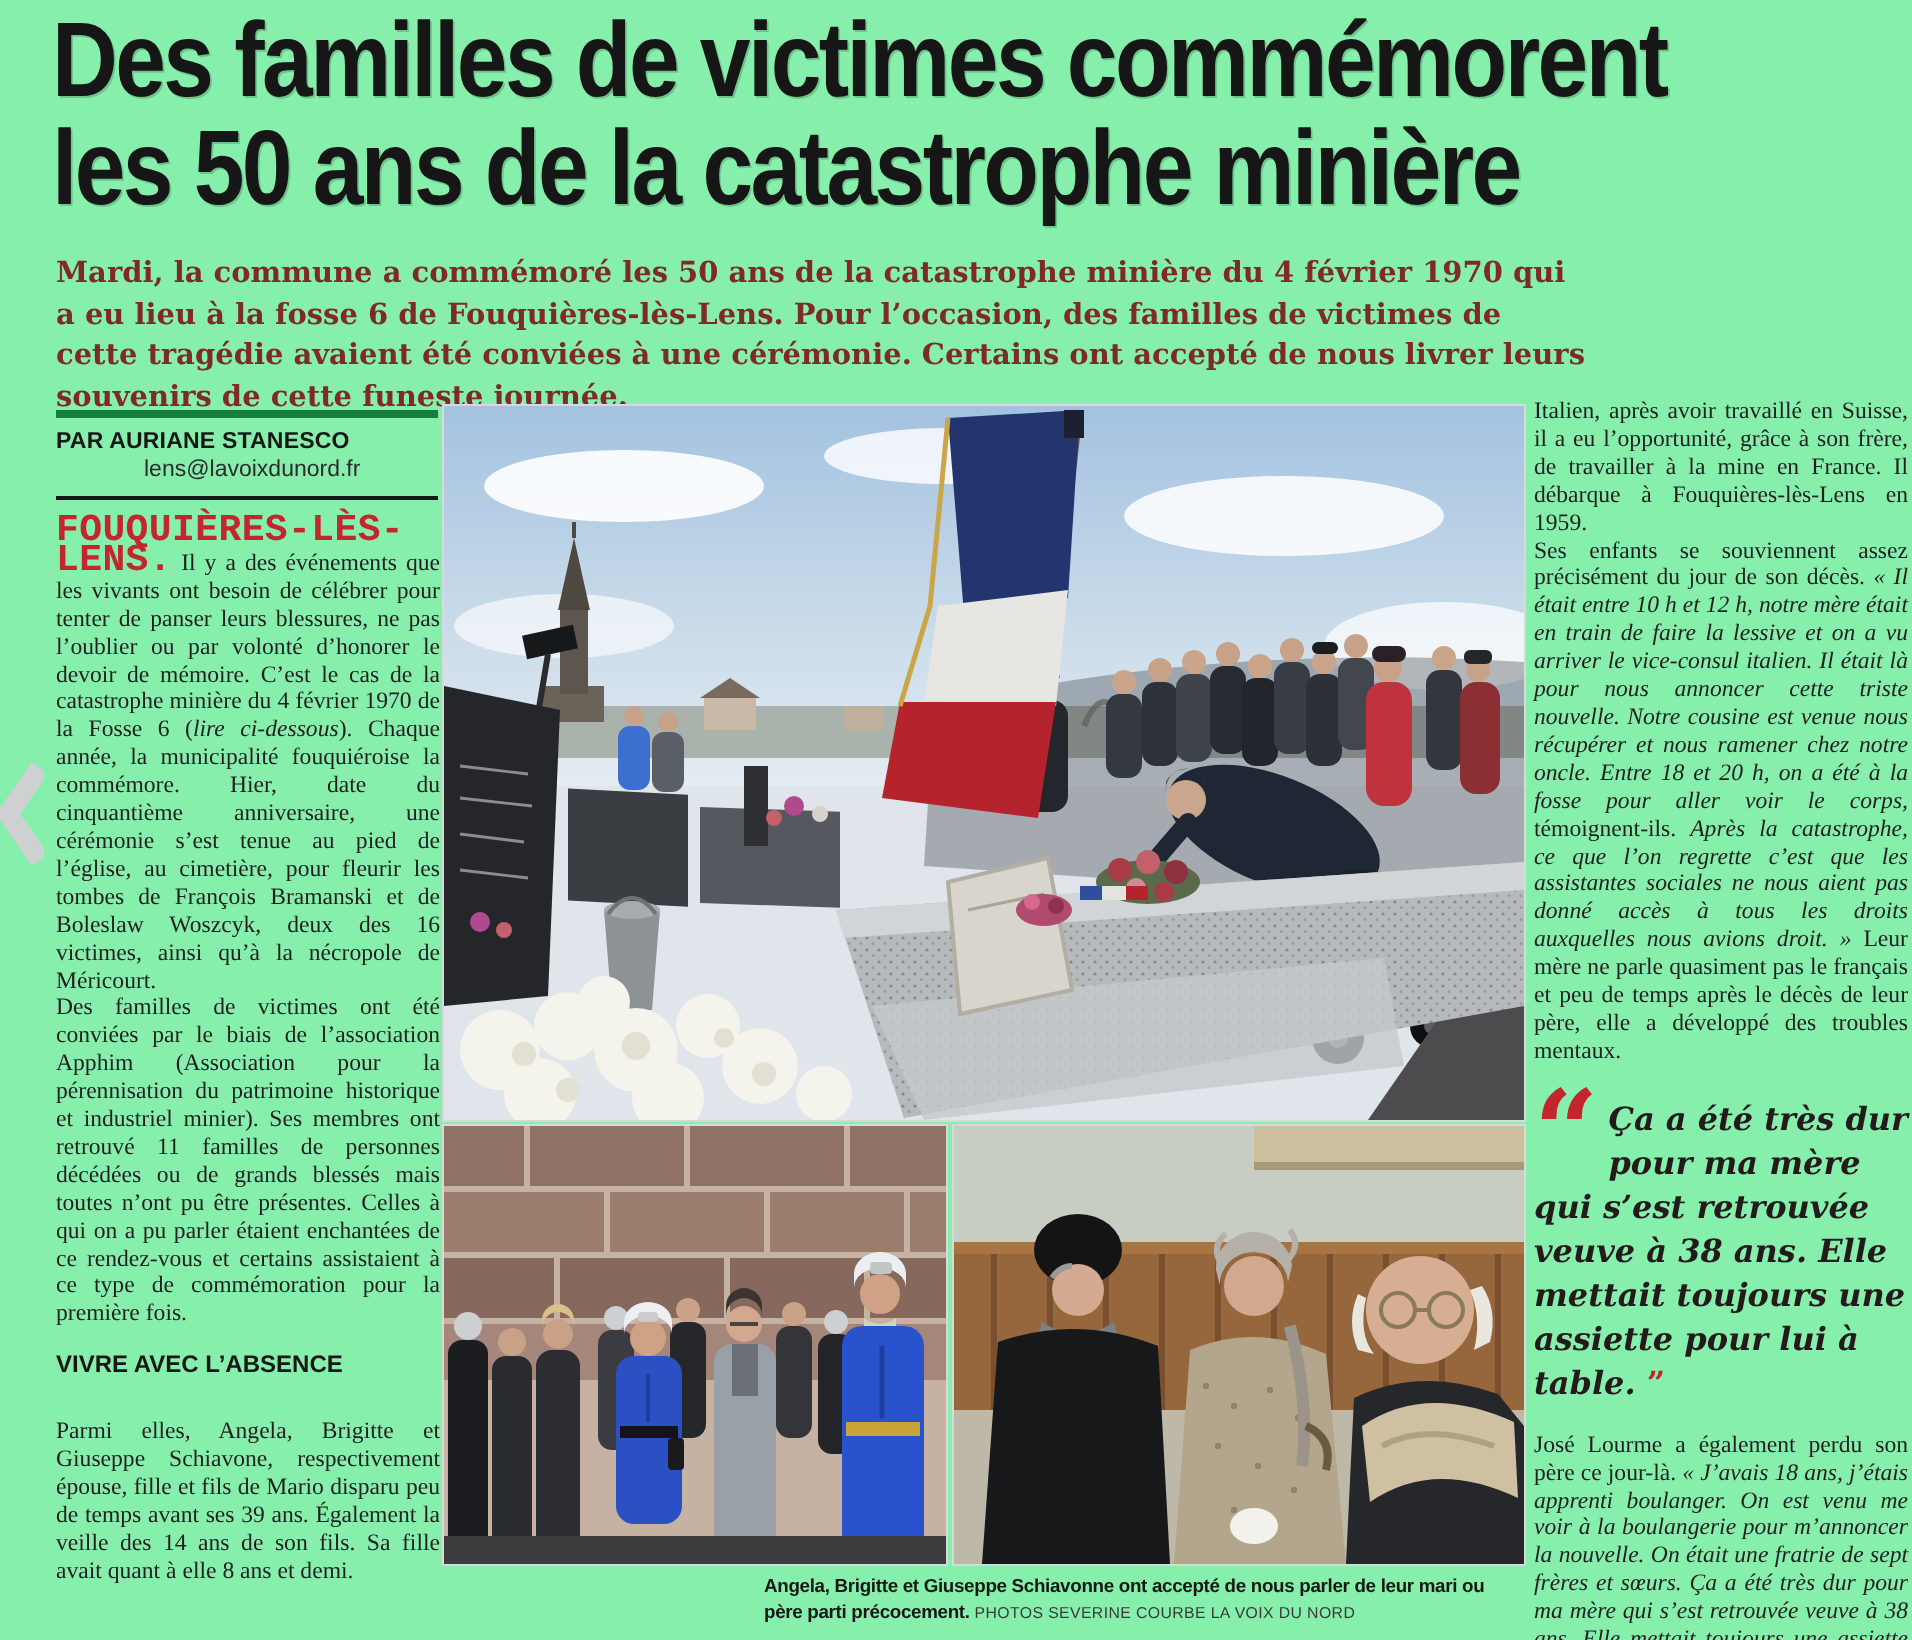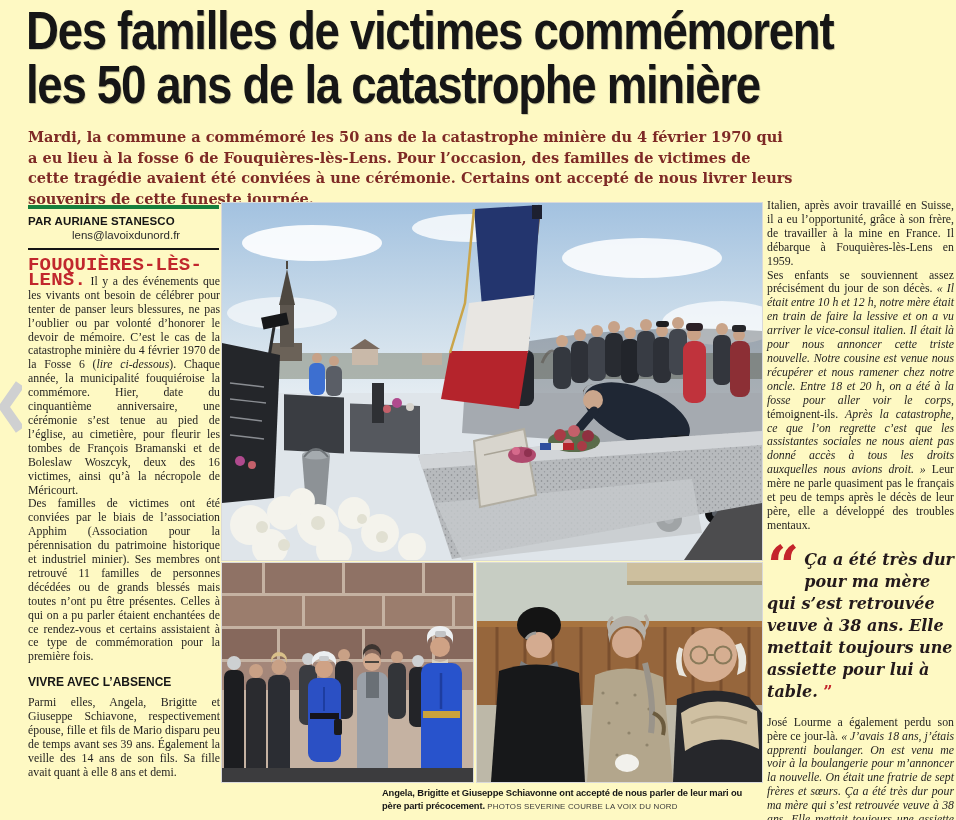--- a/index.html
+++ b/index.html
@@ -1,17 +1,17 @@
 <!DOCTYPE html>
 <html lang="fr"><head>
 <meta charset="utf-8">
 <style>
   * { margin:0; padding:0; box-sizing:border-box; }
   html,body { background:#ffffff; }
-  .page { position:relative; width:956px; height:820px; background:#fef9c3; overflow:hidden;
+  .page { position:relative; width:956px; height:820px; background:#86efac; overflow:hidden;
           font-family:"Liberation Serif", serif; }
 
   
   .headline { position:absolute; left:26px; top:4px; width:1070px;
               transform:scaleX(.86); transform-origin:0 0;
               font-family:"Liberation Sans", sans-serif; font-weight:700;
               font-size:53px; line-height:54px; letter-spacing:-1.5px; color:#161616;
               text-shadow:1px 1px 0 rgba(0,0,0,.18); }
 
   
@@ -27,21 +27,21 @@
   .byline .email  { font-size:11.5px; color:#2c2c2c; margin-top:2px;margin-left:44px; }
 
   
   .col { font-size:11.8px; line-height:13.9px; color:#201f1f; text-align:justify;
          hyphens:auto; -webkit-hyphens:auto; }
   .left-col  { position:absolute; left:28px;  top:259px; width:192px; }
   .right-col { position:absolute; left:767px; top:199px; width:187px; }
   .lead-in { font-family:Liberation Mono, monospace; font-weight:700; font-size:19px;
              color:#c1272d; letter-spacing:.2px; }
   .subhead { font-family:"Liberation Sans", sans-serif; font-weight:700; font-size:12px;
-             line-height:14px; color:#161616; margin:11px 0 7px; text-align:left; }
+             line-height:14px; color:#161616; margin:11px 0 20px; text-align:left; }
   .it { font-style:italic;margin-top:28px; }
 
   
   .pullquote { margin:16px 0 13px; text-align:left; }
   .pq-mark { float:left; font-family:"DejaVu Serif", serif; font-weight:700;
              font-size:56px; line-height:34px; color:#c4242b; margin-right:5px; }
   .pq-text { font-family:"DejaVu Serif", serif; font-style:italic; font-weight:700;
              font-size:16px; line-height:22px; color:#241a1c; }
   .pq-close { color:#c4242b; font-style:normal; }
 

